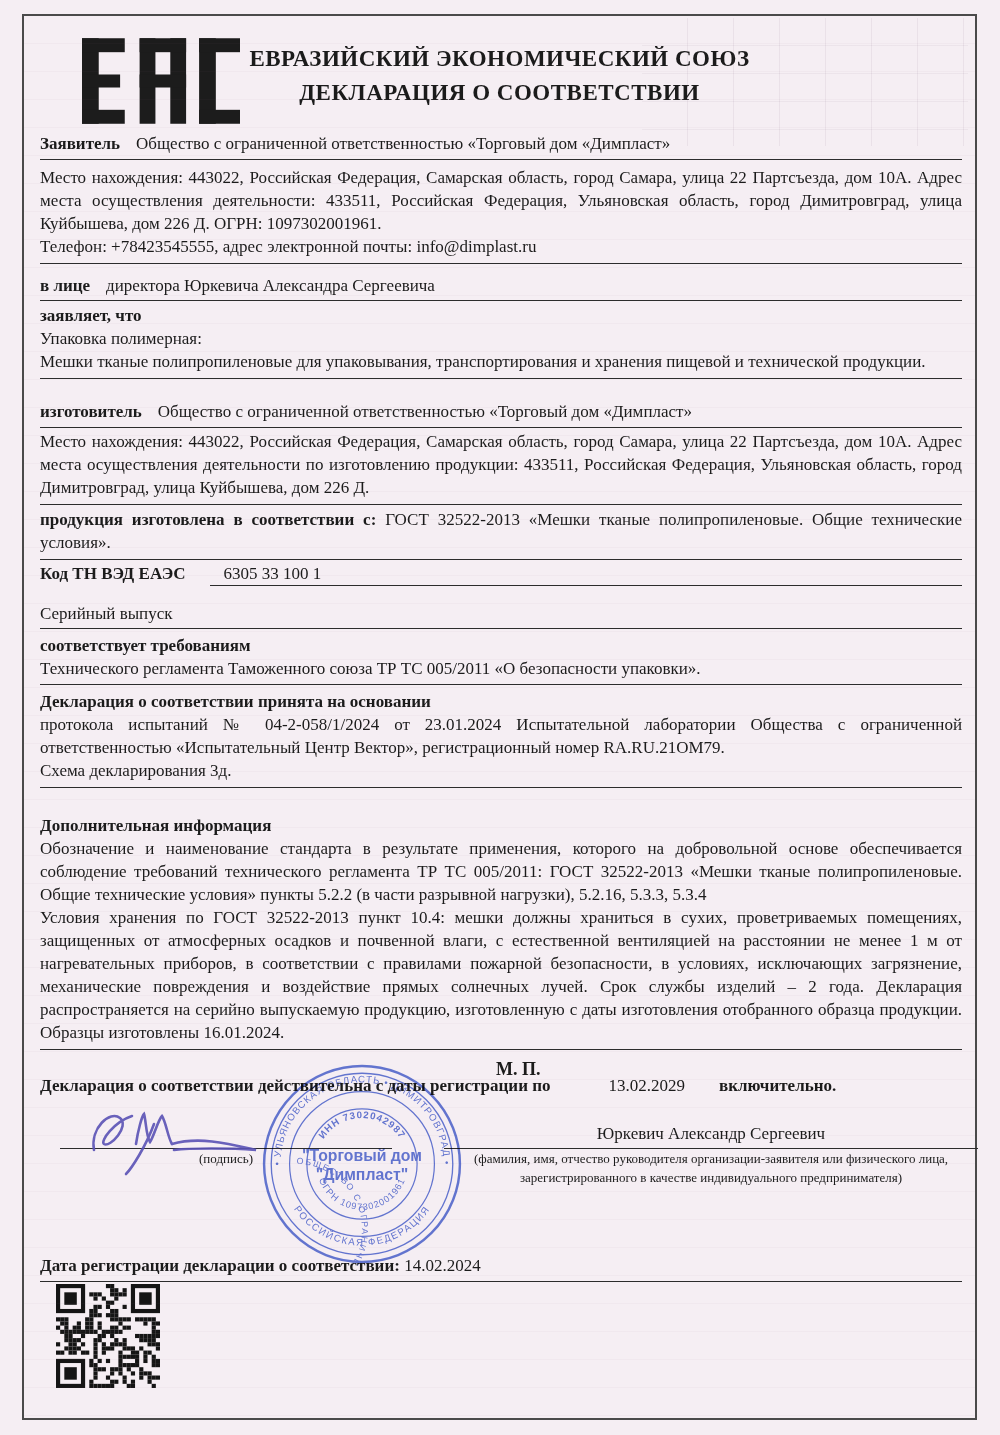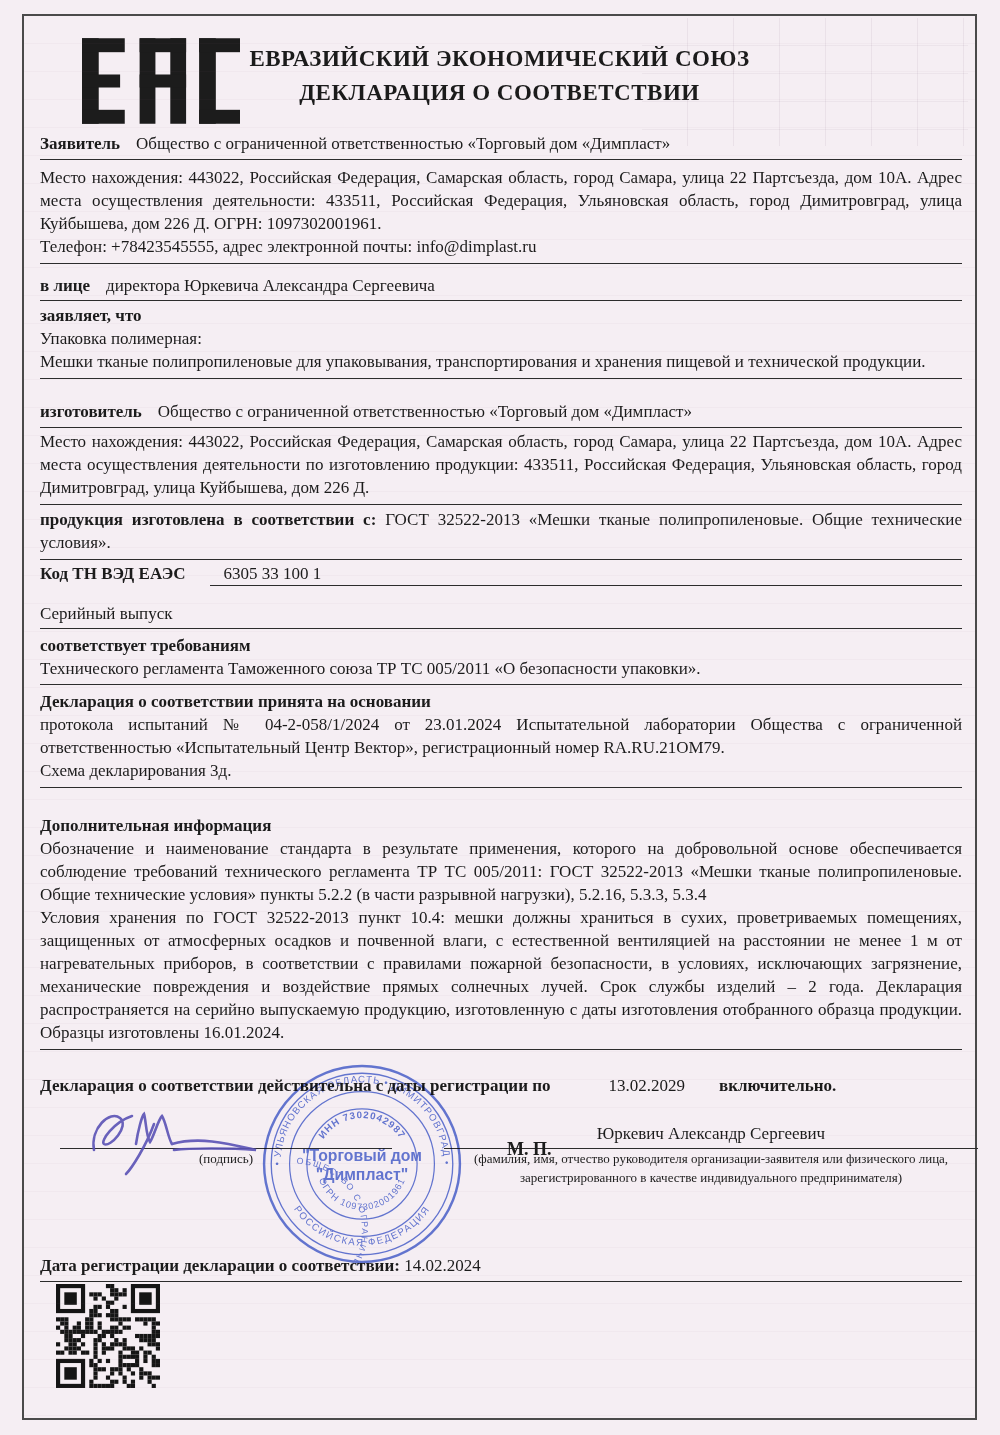--- a/index.html
+++ b/index.html
@@ -34,21 +34,21 @@
   .lblrow .lbl{margin-right:16px;}
   .tnved-row{display:flex; align-items:baseline;}
   .tnved-row .val{flex:1; margin-left:24px; padding-left:14px; border-bottom:1.6px solid #2c2c2c;}
   .validity{display:flex; align-items:baseline;}
   .validity .date{margin-left:58px;}
   .validity .sfx{margin-left:34px; font-weight:bold;}
   .caption{font-size:13px; line-height:19px; text-align:center;}
   .sign-left{position:absolute; left:36px; top:1106px; width:332px;}
   .sign-left .line{height:26px; border-bottom:1.6px solid #2c2c2c;}
   .sig-svg{position:absolute; left:56px; top:1082px; z-index:3;}
-  .mp{position:absolute; left:472px; top:1122px; font-weight:bold; font-size:18px; z-index:4;margin-left:11px;}
+  .mp{position:absolute; left:472px; top:1042px; font-weight:bold; font-size:18px; z-index:4;}
   .name-block{position:absolute; left:420px; top:1106px; width:534px;}
   .name-block .nm{text-align:center; padding-bottom:3px; border-bottom:1.6px solid #2c2c2c;}
   .stamp{position:absolute; left:236px; top:1046px; z-index:5; opacity:.78; mix-blend-mode:multiply;}
   .stamp-stroke{stroke:#3b57cf; fill:none;}
   .stamp text{font-family:"Liberation Sans", sans-serif;}
   .qr{position:absolute; left:32px; top:1268px; width:104px; height:104px;}
 </style>
 </head>
 <body>
 

